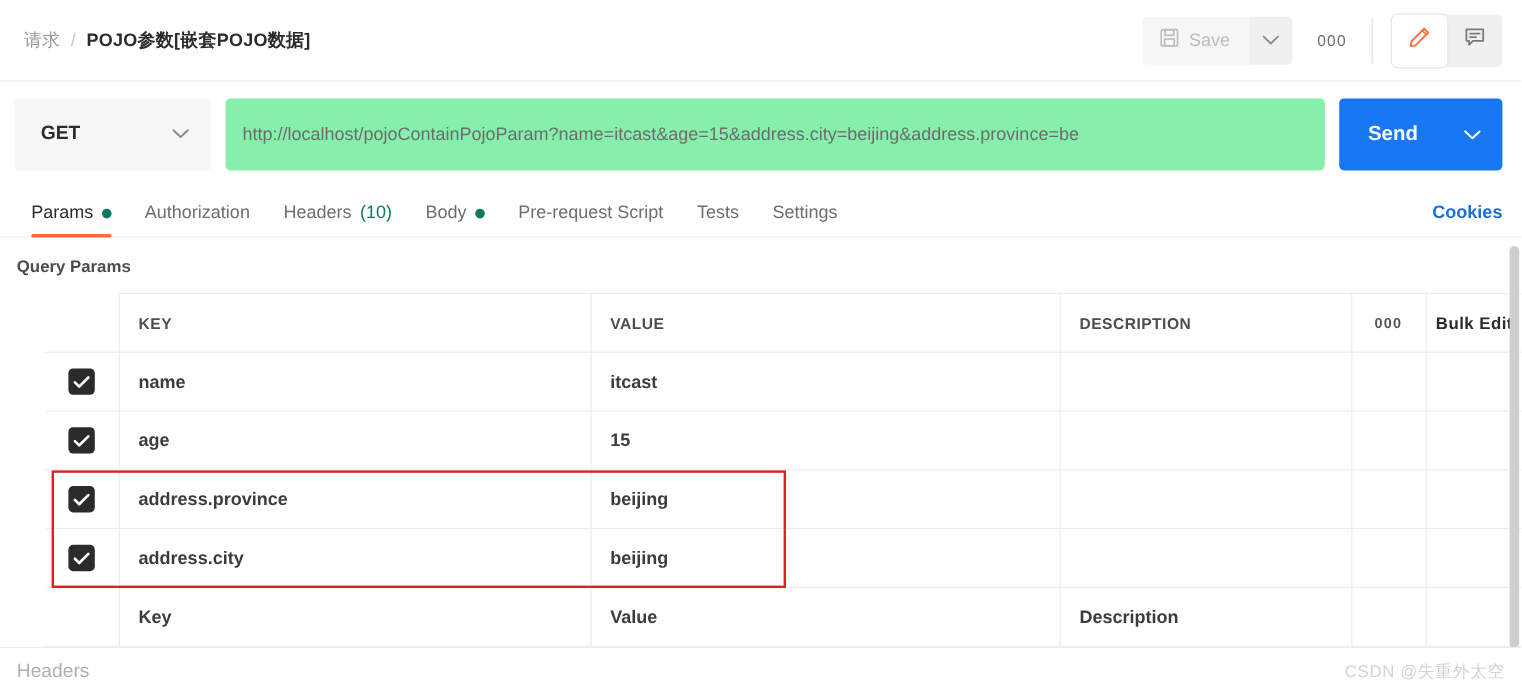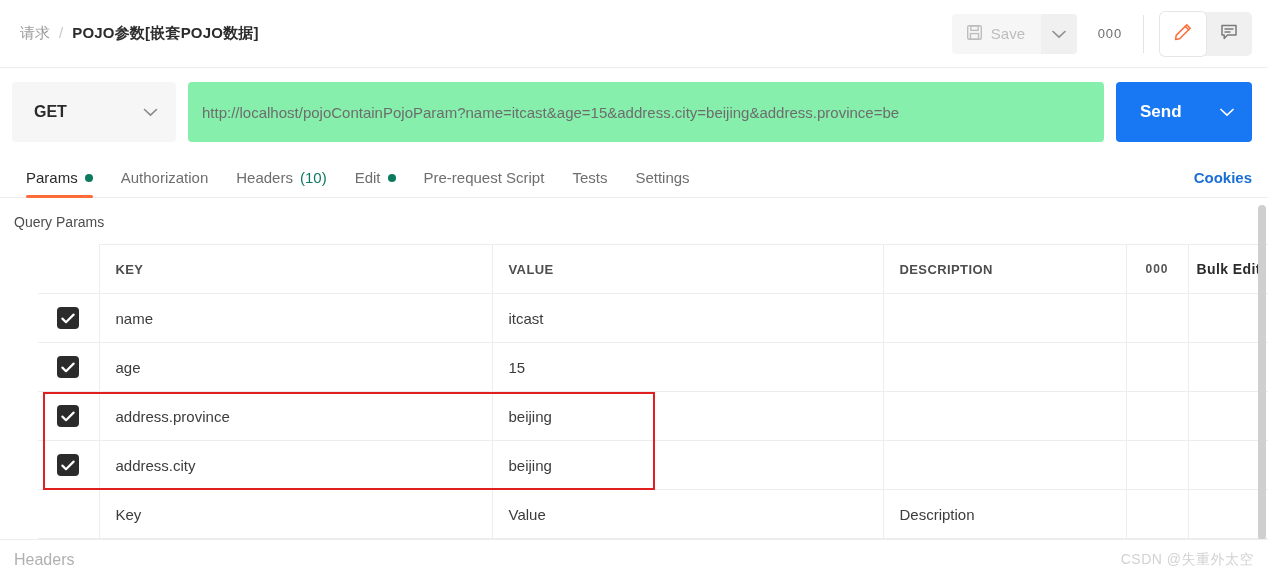--- a/index.html
+++ b/index.html
@@ -106,32 +106,32 @@
   }
   .dot { width: 8px; height: 8px; border-radius: 50%; background: #0d7a5f; }
   .tab-count { color: #0d7a5f; }
   .cookies {
     margin-left: auto; color: #1a6fd4; font-size: 15px;
     font-weight: bold; padding-bottom: 11px;
   }
 
   
   .qp-title {
-    font-size: 14px; font-weight: normal; color: #4d4d4d;
+    font-size: 14px; font-weight: bold; color: #4d4d4d;
     padding: 16px 0 14px 14px;
   }
 
   .table-wrap { position: relative; margin-left: 38px; }
   .ptable { width: 1258px; border-collapse: collapse; table-layout: fixed; }
   .ptable td, .ptable th {
     border: 1px solid #ededed;
     border-left: none; border-right-color: #ededed;
     height: 49px;
     text-align: left;
-    font-weight: normal;
+    font-weight: bold;
   }
   .ptable tr th:first-child, .ptable tr td:first-child { border-left: none; }
   .col-check { width: 61px; }
   .col-key   { width: 393px; }
   .col-value { width: 391px; }
   .col-desc  { width: 243px; }
   .col-dots  { width: 62px; }
   .col-bulk  { width: 108px; }
 
   .ptable thead th {
@@ -269,21 +269,21 @@
     <span class="dot"></span>
   </div>
   <div class="tab">
     <span>Authorization</span>
   </div>
   <div class="tab">
     <span>Headers</span>
     <span class="tab-count">(10)</span>
   </div>
   <div class="tab">
-    <span>Edit</span>
+    <span>Body</span>
     <span class="dot"></span>
   </div>
   <div class="tab">
     <span>Pre-request Script</span>
   </div>
   <div class="tab">
     <span>Tests</span>
   </div>
   <div class="tab">
     <span>Settings</span>

